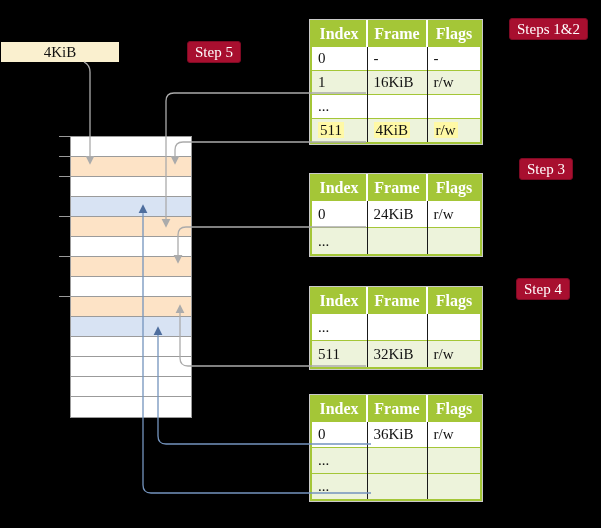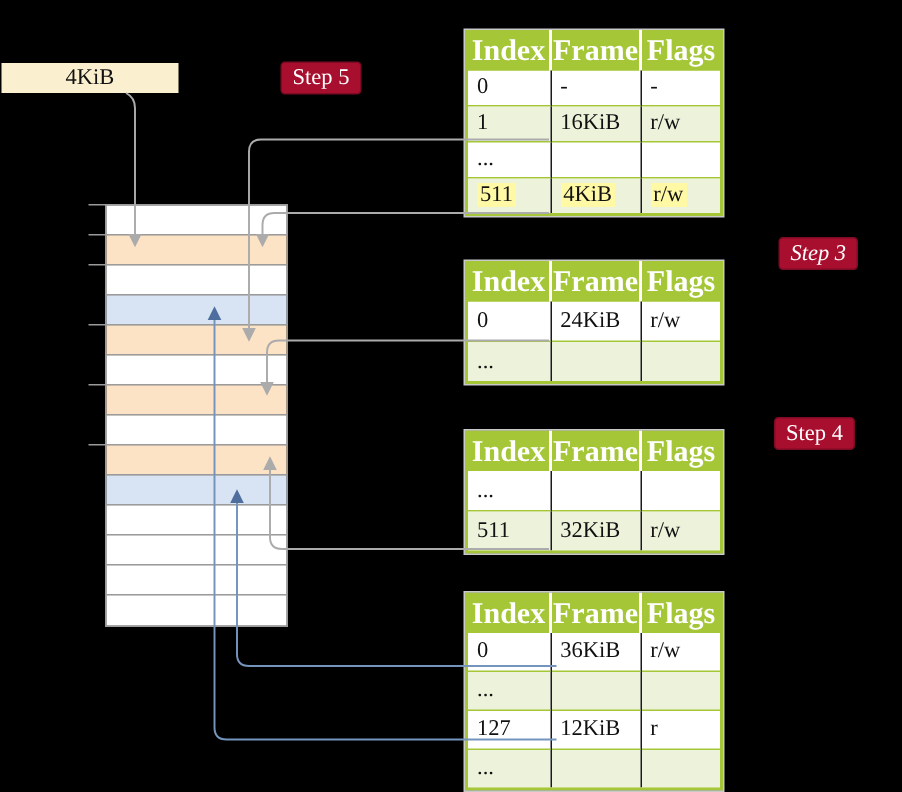--- a/index.html
+++ b/index.html
@@ -12,41 +12,41 @@
     position:absolute;left:1px;top:42px;width:118px;height:20px;
     background:#FAF0CF;color:#111;font-size:15px;line-height:20px;text-align:center;
   }
   
   .step-label{
     position:absolute;background:#A80F2F;border:1px solid #7E0A24;border-radius:3px;
     color:#FFFFFF;font-size:15px;line-height:18px;padding:1px 7px;white-space:nowrap;
   }
   #lbl-step0{left:187px;top:41px;}
   #lbl-steps12{left:509px;top:18px;}
-  #lbl-step3{left:519px;top:158px;font-style:italic;}
+  #lbl-step3{left:519px;top:158px;}
   #lbl-step4{left:516px;top:278px;}
   
   .stack{
     position:absolute;left:70px;top:136px;width:120px;
     border:1px solid #9B9B9B;box-sizing:content-box;z-index:5;
   }
   .stack .cell{height:20px;border-bottom:1px solid #9B9B9B;box-sizing:border-box;}
   .stack .cell:last-child{border-bottom:none;}
   .c-plain{background:#FFFFFF;}
   .c-pagetable{background:#FDE3C6;}
   .c-data{background:#D8E3F3;}
   
   .tbl{
     position:absolute;left:310px;width:170px;table-layout:fixed;
     border-collapse:collapse;background:#FFFFFF;color:#111;
     border:2px solid #A4C637;outline:1px solid #C9C9C9;z-index:10;
     font-size:15px;
   }
   .tbl th{
-    background:#A4C637;color:#FFFFFF;font-weight:bold;font-size:20px;
+    background:#A4C637;color:#FFFFFF;font-weight:bold;font-size:16px;
     height:24px;text-align:center;border-left:2px solid #FFFFFF;padding:0;
   }
   .tbl th:first-child{border-left:none;}
   .tbl td{
     height:23px;padding:0 0 0 6px;border-left:1px solid #1A1A1A;
     border-top:1px solid #A4C637;overflow:hidden;white-space:nowrap;
   }
   .tbl td:first-child{border-left:none;}
   .tbl tr.shaded td{background:#EDF3DB;}
   #t1{top:20px;}
@@ -60,20 +60,21 @@
   #overlay{position:absolute;left:0;top:0;z-index:30;pointer-events:none;}
 </style>
 </head>
 <body>
 
 <div id="canvas">
 
   <div class="frame-box">4KiB</div>
 
   <div class="step-label" id="lbl-step0">Step 5</div>
+  <div class="step-label" id="lbl-steps12">Steps 1&amp;2</div>
   <div class="step-label" id="lbl-step3">Step 3</div>
   <div class="step-label" id="lbl-step4">Step 4</div>
 
   <div class="stack" id="memstack">
       <div class="cell c-plain"></div>
       <div class="cell c-pagetable"></div>
       <div class="cell c-plain"></div>
       <div class="cell c-data"></div>
       <div class="cell c-pagetable"></div>
       <div class="cell c-plain"></div>
@@ -194,25 +195,20 @@
     <tbody>
       <tr>
         <td>0</td>
         <td>36KiB</td>
         <td>r/w</td>
       </tr>
       <tr class="shaded">
         <td>...</td>
         <td></td>
         <td></td>
-      </tr>
-      <tr>
-        <td>127</td>
-        <td>12KiB</td>
-        <td>r</td>
       </tr>
       <tr class="shaded">
         <td>...</td>
         <td></td>
         <td></td>
       </tr>
     </tbody>
   </table>
 
   <svg id="overlay" width="601" height="528">

